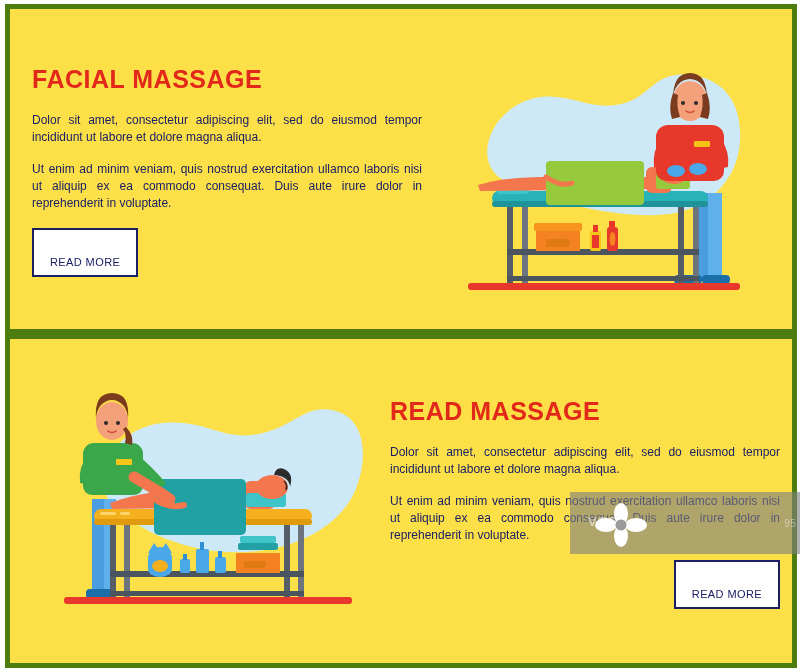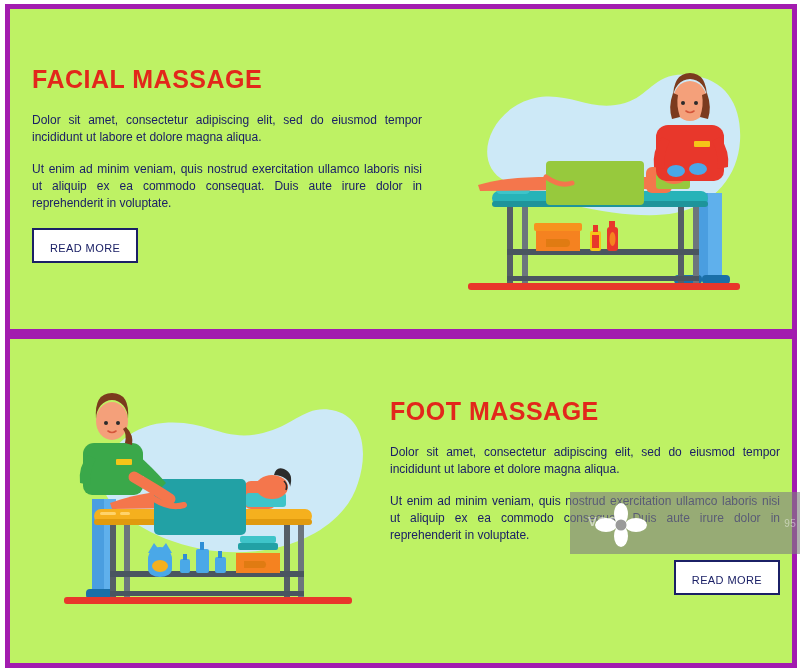--- a/index.html
+++ b/index.html
@@ -8,22 +8,22 @@
     background:#ffffff;
     font-family:"Liberation Sans", sans-serif;
     overflow:hidden;
   }
   .page{position:relative;width:800px;height:672px;background:#fff;}
 
   
   .panel{
     position:absolute;
     left:5px; right:5px;
-    border:5px solid #a21caf;
-    background:#bef264;
+    border:5px solid #4d7c0f;
+    background:#fde047;
     box-sizing:border-box;
   }
   #panel-facial{ top:4px;  height:330px; width:792px; }
   #panel-foot  { top:334px;height:334px; width:792px; }
 
   .panel-inner{position:relative;width:100%;height:100%;}
 
   
   .text-col{position:absolute;width:390px;}
   #facial-text{ left:22px; top:58px; }
@@ -48,21 +48,21 @@
   .para:last-of-type{margin-bottom:0;}
 
   .read-more{
     display:inline-block;
     margin-top:16px;
     border:2px solid #1b2066;
     background:#ffffff;
     color:#1b2066;
     font-size:11px;
     letter-spacing:.4px;
-    padding:12px 16px 7px 16px;
+    padding:26px 16px 7px 16px;
     cursor:pointer;
     font-family:"Liberation Sans", sans-serif;
   }
   #foot-btn-wrap{text-align:right;}
 
   
   .illo{position:absolute;}
   #illo-facial{ left:440px; top:44px; width:340px; height:250px; }
   #illo-foot  { left:38px;  top:42px; width:340px; height:245px; }
 
@@ -163,21 +163,21 @@
         <ellipse cx="248" cy="116" rx="9" ry="6" fill="#4aa8e8"></ellipse>
       </svg>
 
     </div>
   </div>
 
   <div class="panel" id="panel-foot">
     <div class="panel-inner">
 
       <div class="text-col" id="foot-text">
-        <h1 class="title">FOOT MASSAGE</h1>
+        <h1 class="title">READ MASSAGE</h1>
         <p class="para">Dolor sit amet, consectetur adipiscing elit, sed do eiusmod tempor incididunt ut labore et dolore magna aliqua.</p>
         <p class="para">Ut enim ad minim veniam, quis nostrud exercitation ullamco laboris nisi ut aliquip ex ea commodo consequat. Duis aute irure dolor in reprehenderit in voluptate.</p>
         <div id="foot-btn-wrap">
           <button class="read-more">READ MORE</button>
         </div>
       </div>
 
       <svg class="illo" id="illo-foot" viewBox="0 0 340 245">
 
         <path d="M62 120 C40 92 70 46 115 42 C160 38 175 62 215 52 C248 44 258 22 288 30 C316 38 320 72 310 102 C300 136 262 164 210 170 C145 178 84 148 62 120 Z" fill="#cde9f7"></path>

